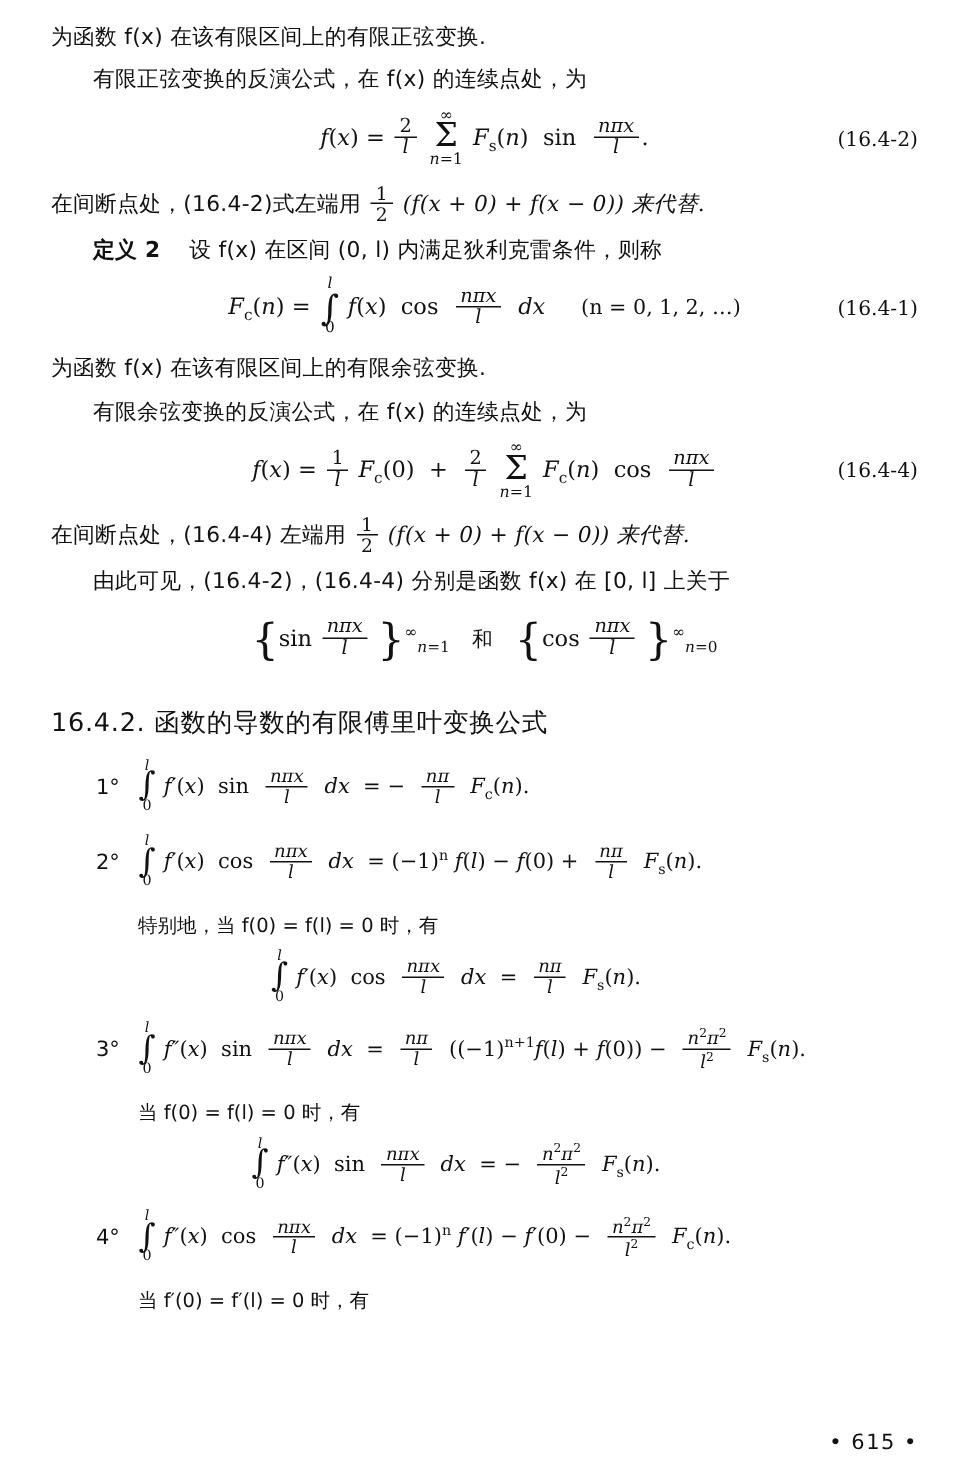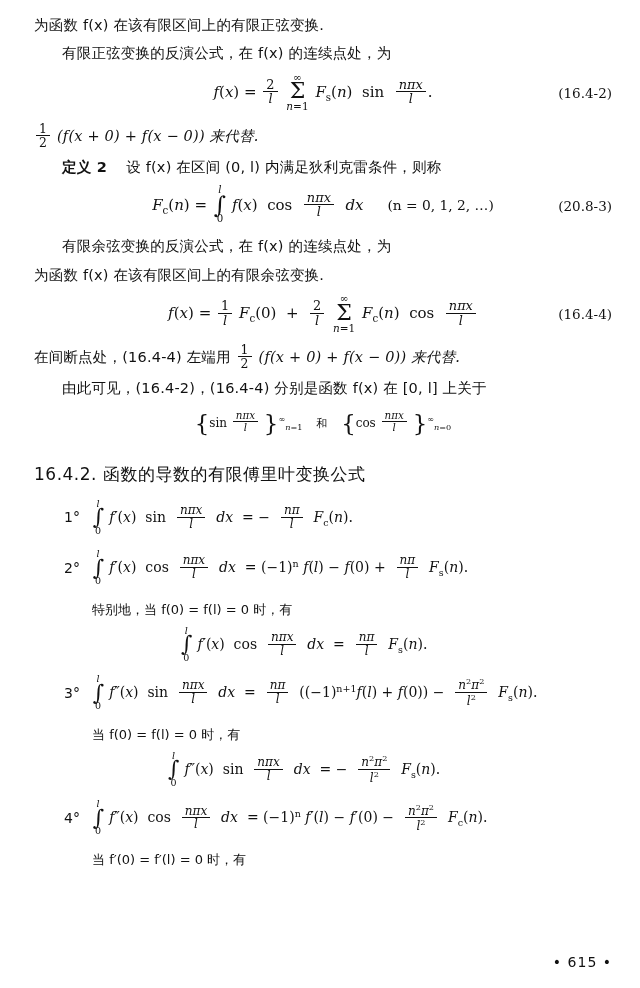--- a/index.html
+++ b/index.html
@@ -146,21 +146,21 @@
     font-family: "DejaVu Serif", serif;
     font-style: italic;
     font-size: 14px;
     margin: 6px 0 12px 0;
     padding-right: 40px;
   }
   .braces {
     text-align: center;
     font-family: "DejaVu Serif", serif;
     font-style: italic;
-    font-size: 12px;
+    font-size: 15px;
     margin: 10px 0 27px 0;
   }
   .brace-grp { display: inline-block; margin: 0 10px; position: relative; }
   .big-brace { font-size: 1.9em; font-style: normal; vertical-align: middle; }
   .page-num {
     position: absolute;
     right: 28px;
     bottom: 18px;
     font-size: 14px;
     font-family: "DejaVu Sans", sans-serif;
@@ -195,20 +195,21 @@
         <span class="mi">F</span><span class="sub mi">s</span><span class="upr">(</span><span class="mi">n</span><span class="upr">)</span>
         <span class="upr">&nbsp;sin&nbsp;</span>
         <span class="frac">
           <span class="num mi">nπx</span><span class="den mi">l</span>
         </span><span class="upr">.</span>
       </div>
       <span class="eqno">(16.4-2)</span>
     </div>
 
     <p class="line">
+      <span>在间断点处，(16.4-2)式左端用</span>
       <span class="frac">
         <span class="num mn">1</span>
         <span class="den mn">2</span>
       </span>
       <span class="mi">(f(x + 0) + f(x − 0)) 来代替.</span>
     </p>
 
     <p class="line indent">
       <span class="bold">定义 2</span>
       &nbsp;&nbsp;
@@ -224,29 +225,29 @@
         </span>
         <span class="mi">f</span><span class="upr">(</span><span class="mi">x</span><span class="upr">)</span>
         <span class="upr">&nbsp;cos&nbsp;</span>
         <span class="frac">
           <span class="num mi">nπx</span><span class="den mi">l</span>
         </span>
         <span class="mi">&nbsp;dx</span>
         &nbsp;&nbsp;&nbsp;
         <span class="upr" style="font-size:0.92em">(n = 0, 1, 2, …)</span>
       </div>
-      <span class="eqno">(20.8-3)</span>
-    </div>
+      <span class="eqno">(16.4-1)</span>
+    </div>
+
+    <p class="line">
+      <span>为函数 f(x) 在该有限区间上的有限余弦变换.</span>
+    </p>
 
     <p class="line indent">
       <span>有限余弦变换的反演公式，在 f(x) 的连续点处，为</span>
-    </p>
-
-    <p class="line">
-      <span>为函数 f(x) 在该有限区间上的有限余弦变换.</span>
     </p>
 
     <div class="formula-row">
       <div class="formula">
         <span class="mi">f</span><span class="upr">(</span><span class="mi">x</span><span class="upr">)</span>
         <span class="upr">=</span>
         <span class="frac">
           <span class="num mn">1</span><span class="den mi">l</span>
         </span>
         <span class="mi">F</span><span class="sub mi">c</span><span class="upr">(0)</span>

